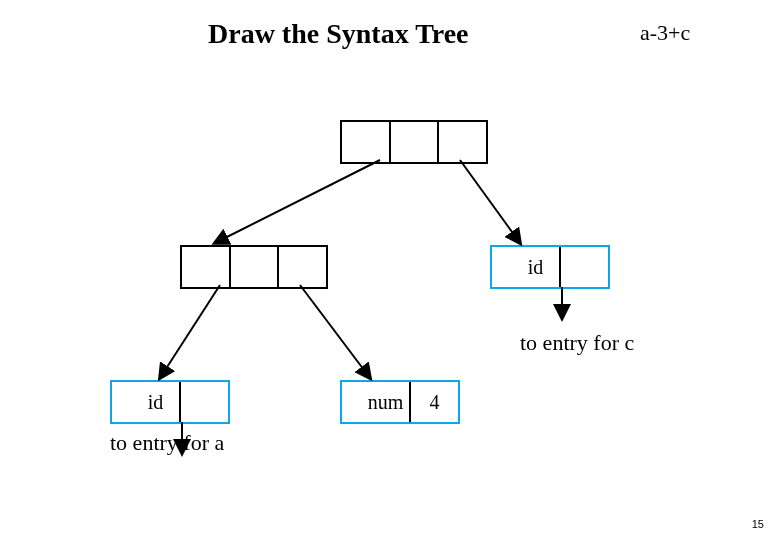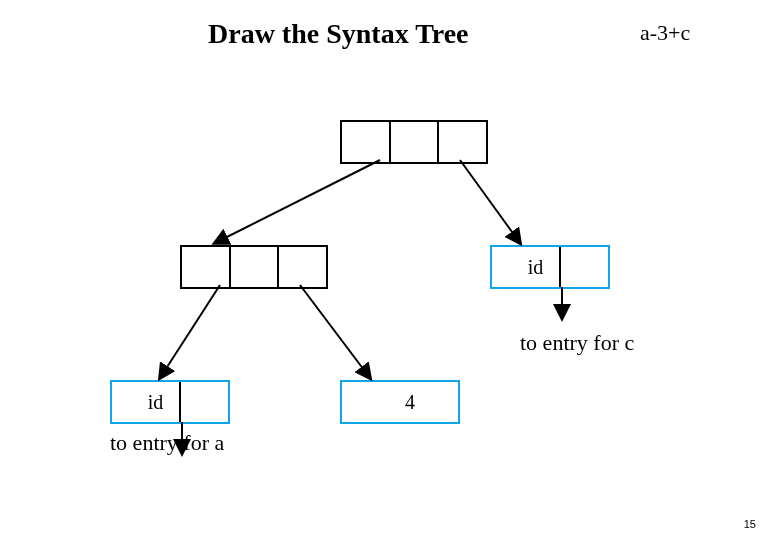--- a/index.html
+++ b/index.html
@@ -57,21 +57,21 @@
     justify-content: center;
     font-size: 20px;
   }
   .box2 .cell:last-child { border-right: none; }
   .label {
     position: absolute;
     font-size: 22px;
   }
   .pagenum {
     position: absolute;
-    right: 24px;
+    right: 16px;
     bottom: 10px;
     font-size: 11px;
     font-family: Arial, sans-serif;
   }
   svg.arrows {
     position: absolute;
     top: 0;
     left: 0;
     width: 780px;
     height: 540px;
@@ -101,20 +101,21 @@
   <div class="cell">id</div>
   <div class="cell"></div>
 </div>
 
 <div class="box2" style="left:110px; top:380px;">
   <div class="cell">id</div>
   <div class="cell"></div>
 </div>
 
 <div class="box2" style="left:340px; top:380px;">
+  <div class="cell">num</div>
   <div class="cell">4</div>
 </div>
 
 <div class="label" style="left:520px; top:315px;margin-top:15px;">to entry for c</div>
 
 <div class="label" style="left:110px; top:430px;">to entry for a</div>
 
 <div class="pagenum">15</div>
 
 <svg class="arrows">

